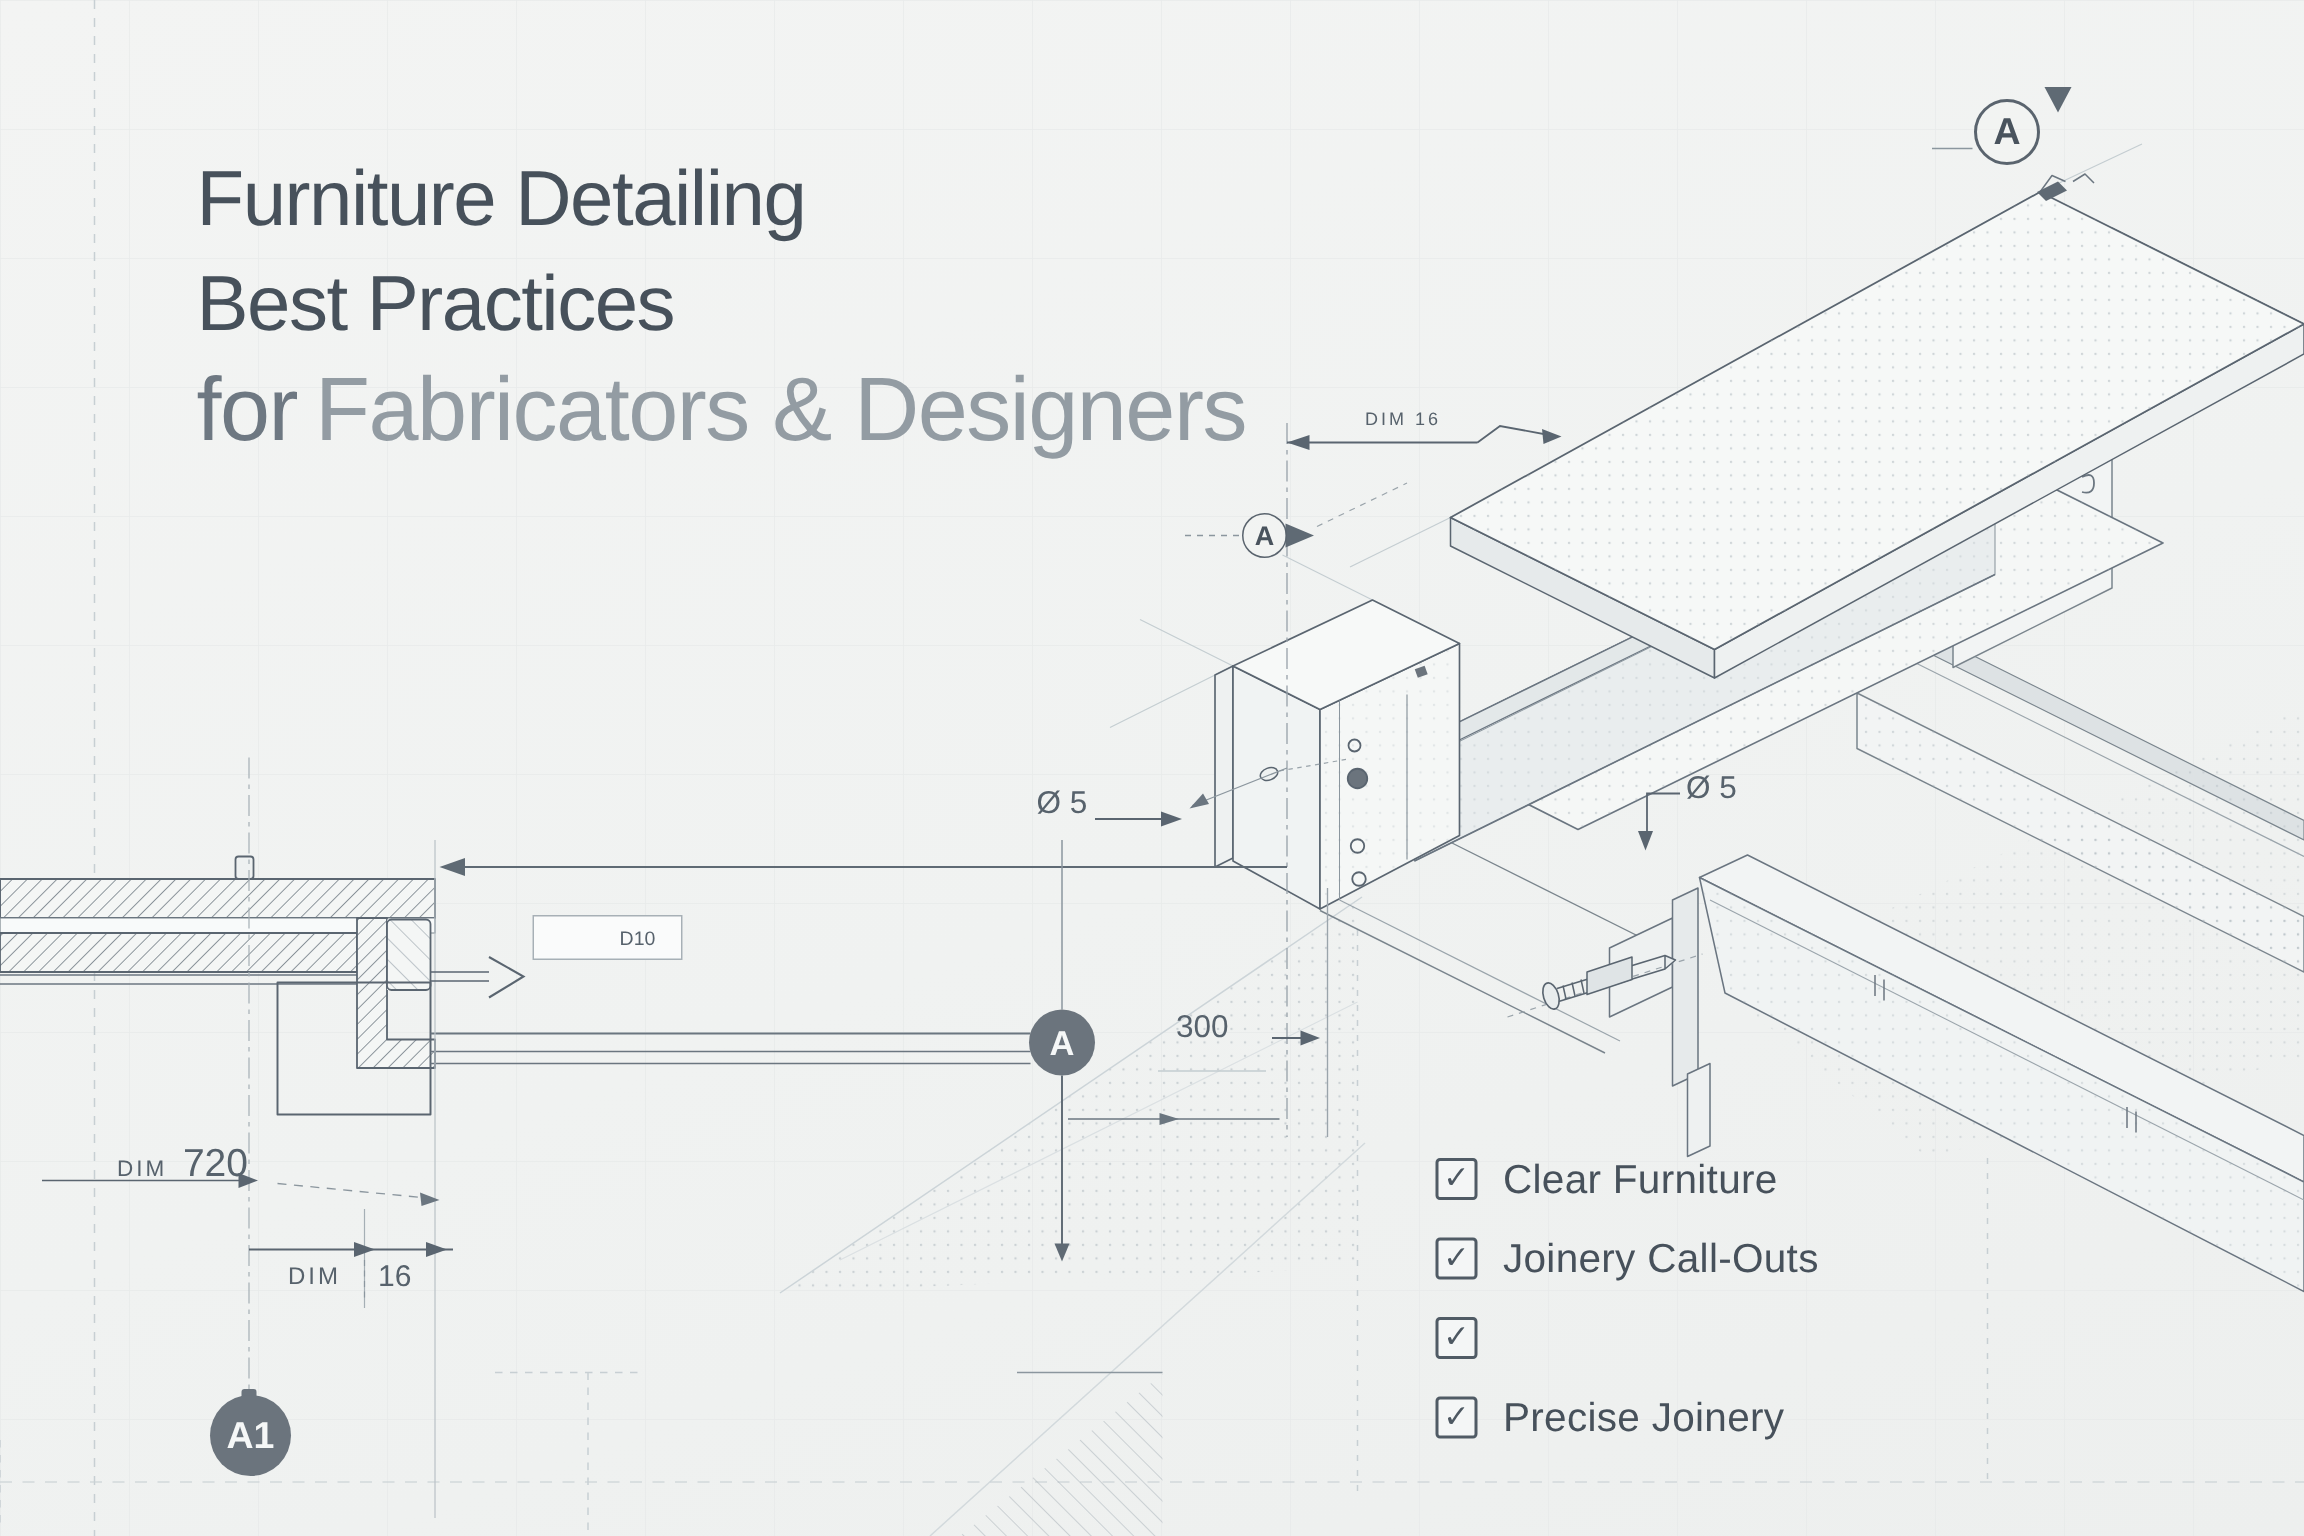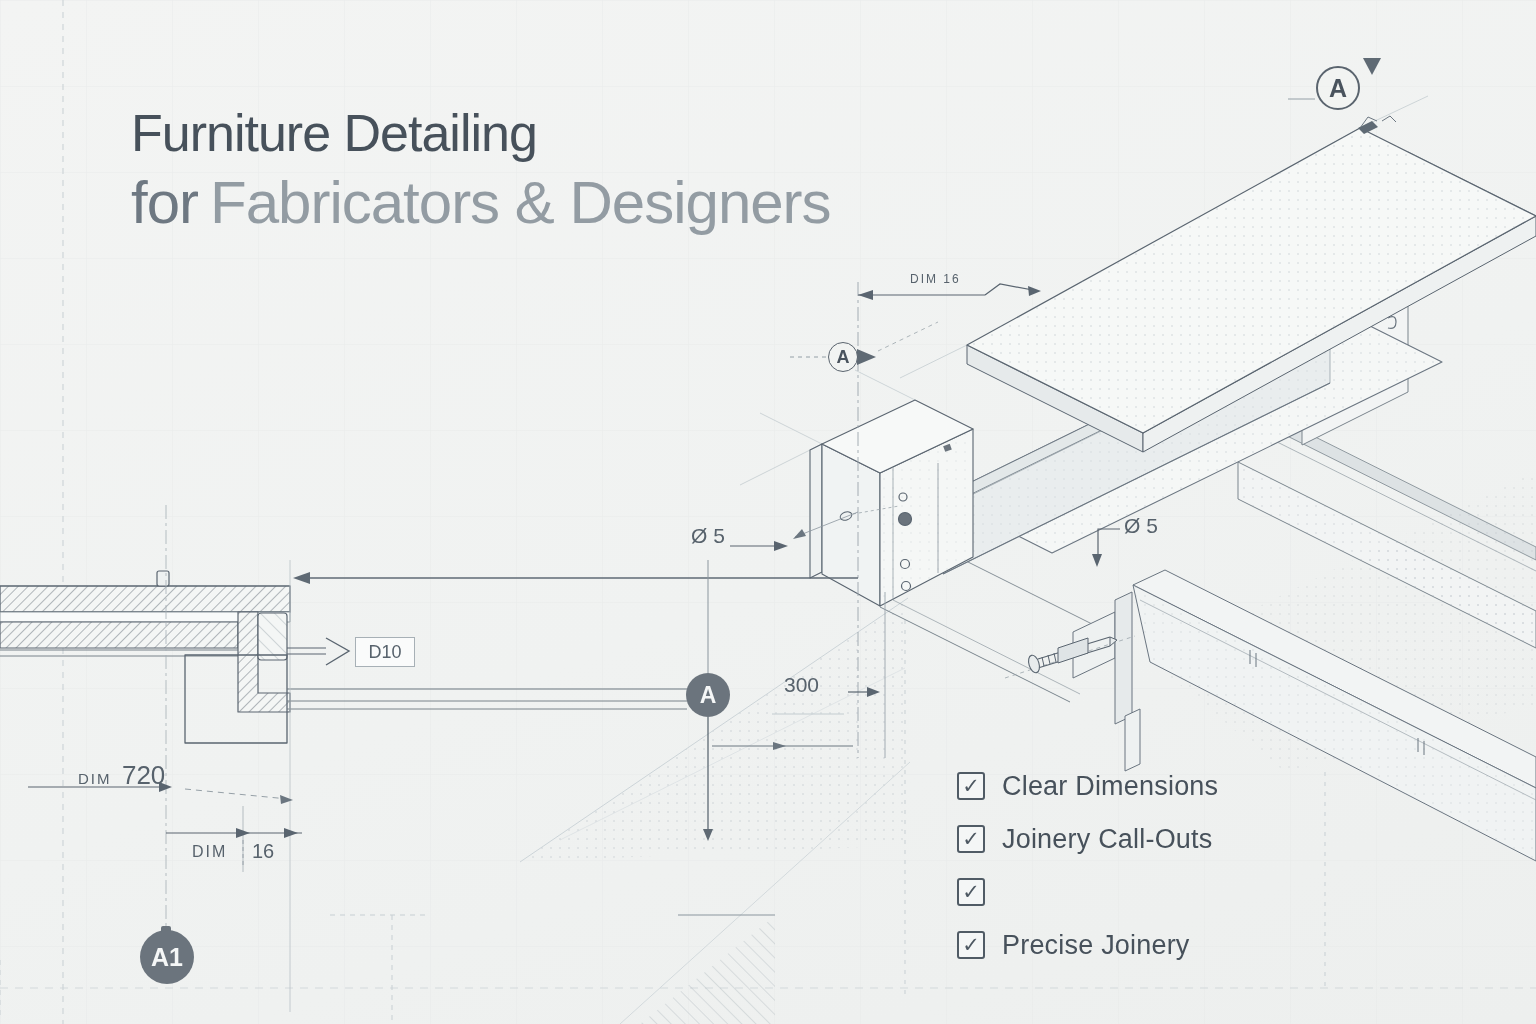--- a/index.html
+++ b/index.html
@@ -247,28 +247,29 @@
       <line x1="878" y1="351" x2="938" y2="322" stroke="#9aa4ab" stroke-width=".8" stroke-dasharray="4 4"></line>
       <line x1="1288" y1="99" x2="1315" y2="99" stroke="#8b969e" stroke-width=".9"></line>
       <polygon points="1363,58 1381,58 1372,75" fill="#5f6a74"></polygon>
 
       <rect x="161" y="926" width="10" height="13" rx="2" fill="#6b747d"></rect>
     </g>
   </svg>
 
   <div class="title">
     <div class="t-main">Furniture Detailing</div>
+    <div class="t-main">Best Practices</div>
     <div class="t-sub"><span class="t-prefix">for</span><span class="t-highlight">Fabricators &amp; Designers</span></div>
   </div>
 
   <div class="dimlabel small-caps" style="left:910px;top:272px;font-size:12px;">DIM 16</div>
   <div class="dimlabel" style="left:691px;top:524px;font-size:21px;">Ø 5</div>
   <div class="dimlabel" style="left:1124px;top:514px;font-size:21px;">Ø 5</div>
   <div class="dimlabel" style="left:784px;top:673px;font-size:21px;">300</div>
-  <div class="dim-box" style="left:355px;top:637px;width:58px;height:28px;font-size:18px;">D10</div>
+  <div class="dim-box" style="left:355px;top:610px;width:58px;height:28px;font-size:13px;padding-left:40px;">D10</div>
   <div class="dimlabel" style="left:78px;top:760px;">
     <span class="small-caps" style="font-size:15px;">DIM</span>
     <span style="font-size:26px;margin-left:6px;">720</span>
   </div>
   <div class="dimlabel small-caps" style="left:192px;top:843px;font-size:16px;">DIM</div>
   <div class="dimlabel" style="left:252px;top:840px;font-size:20px;">16</div>
 
   <div class="marker outline" style="left:1316px;top:66px;width:44px;height:44px;font-size:25px;">
       <span>A</span>
     </div>
@@ -280,21 +281,21 @@
     </div>
   <div class="marker filled" style="left:140px;top:930px;width:54px;height:54px;font-size:25px;">
       <span>A1</span>
     </div>
 
   <div class="checklist">
     <div class="check-item">
       <span class="checkbox">
           <span class="check">✓</span>
         </span>
-      <span class="check-label">Clear Dimensions</span>
+      <span class="check-label">Clear Furniture</span>
     </div>
     <div class="check-item">
       <span class="checkbox">
           <span class="check">✓</span>
         </span>
       <span class="check-label">Joinery Call-Outs</span>
     </div>
     <div class="check-item">
       <span class="checkbox">
           <span class="check">✓</span>

